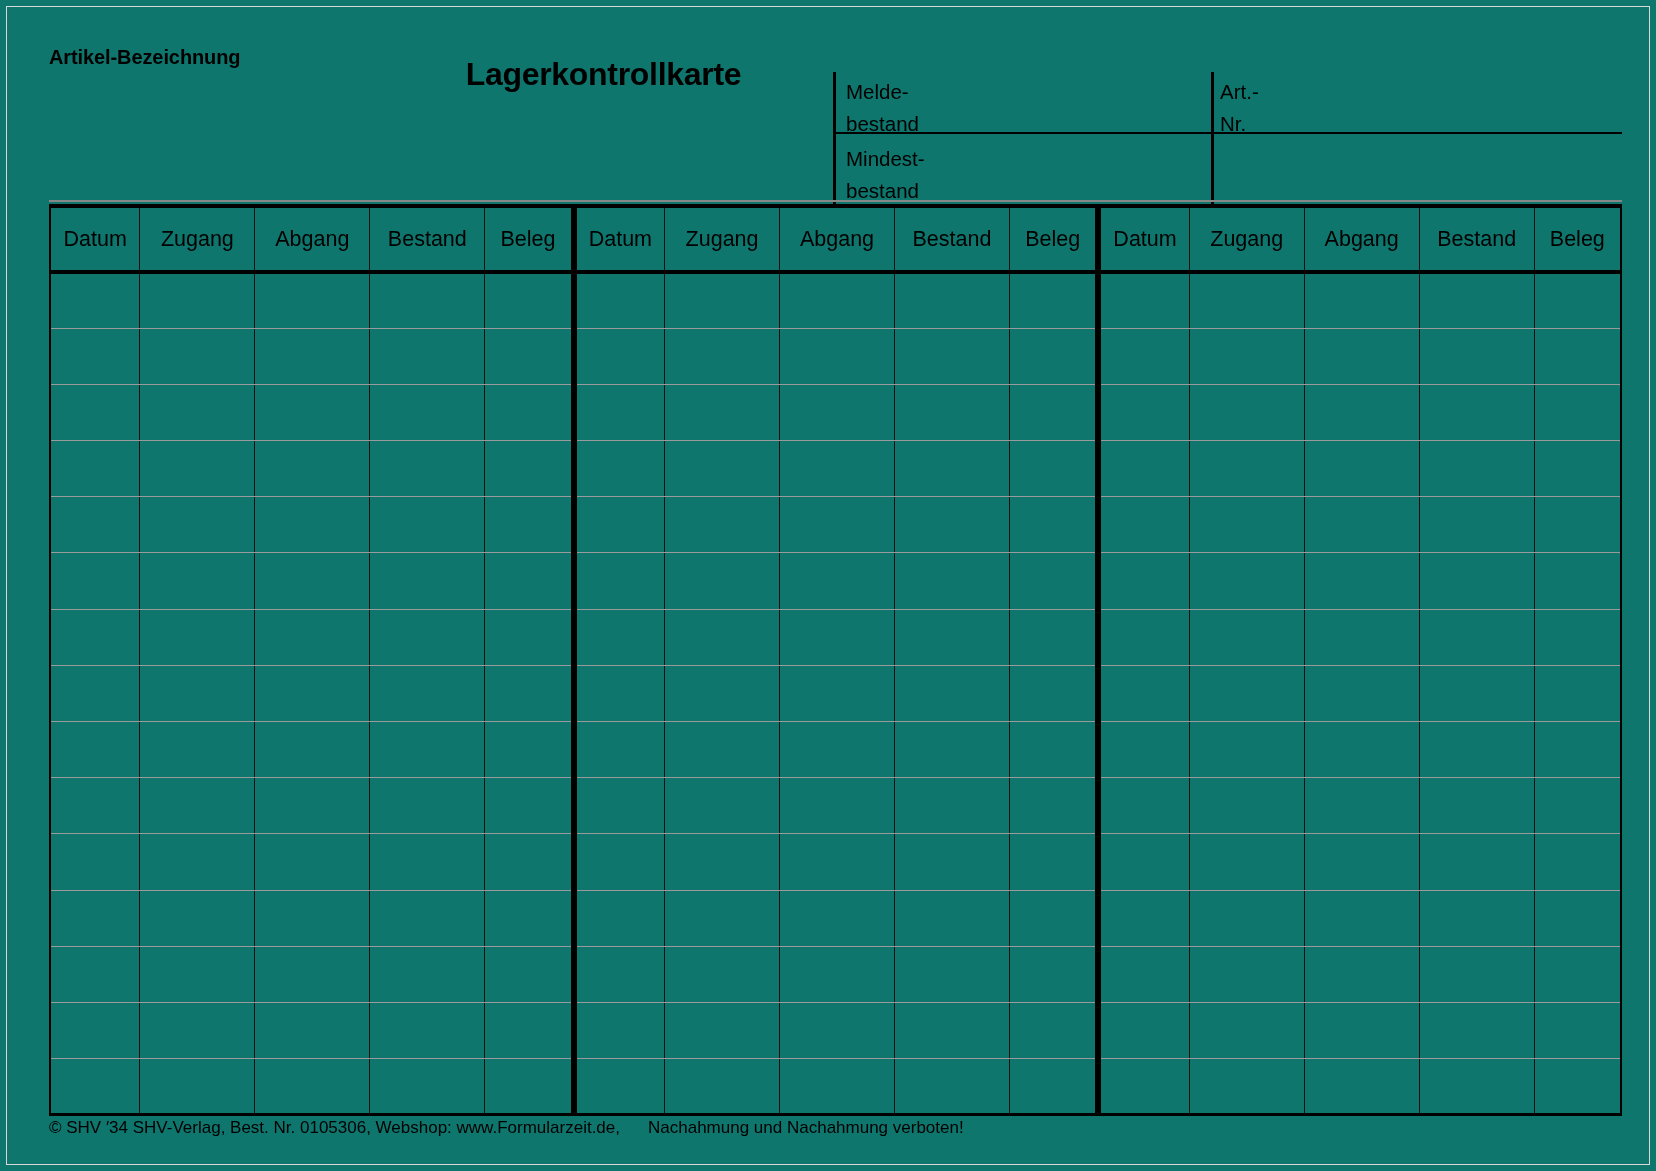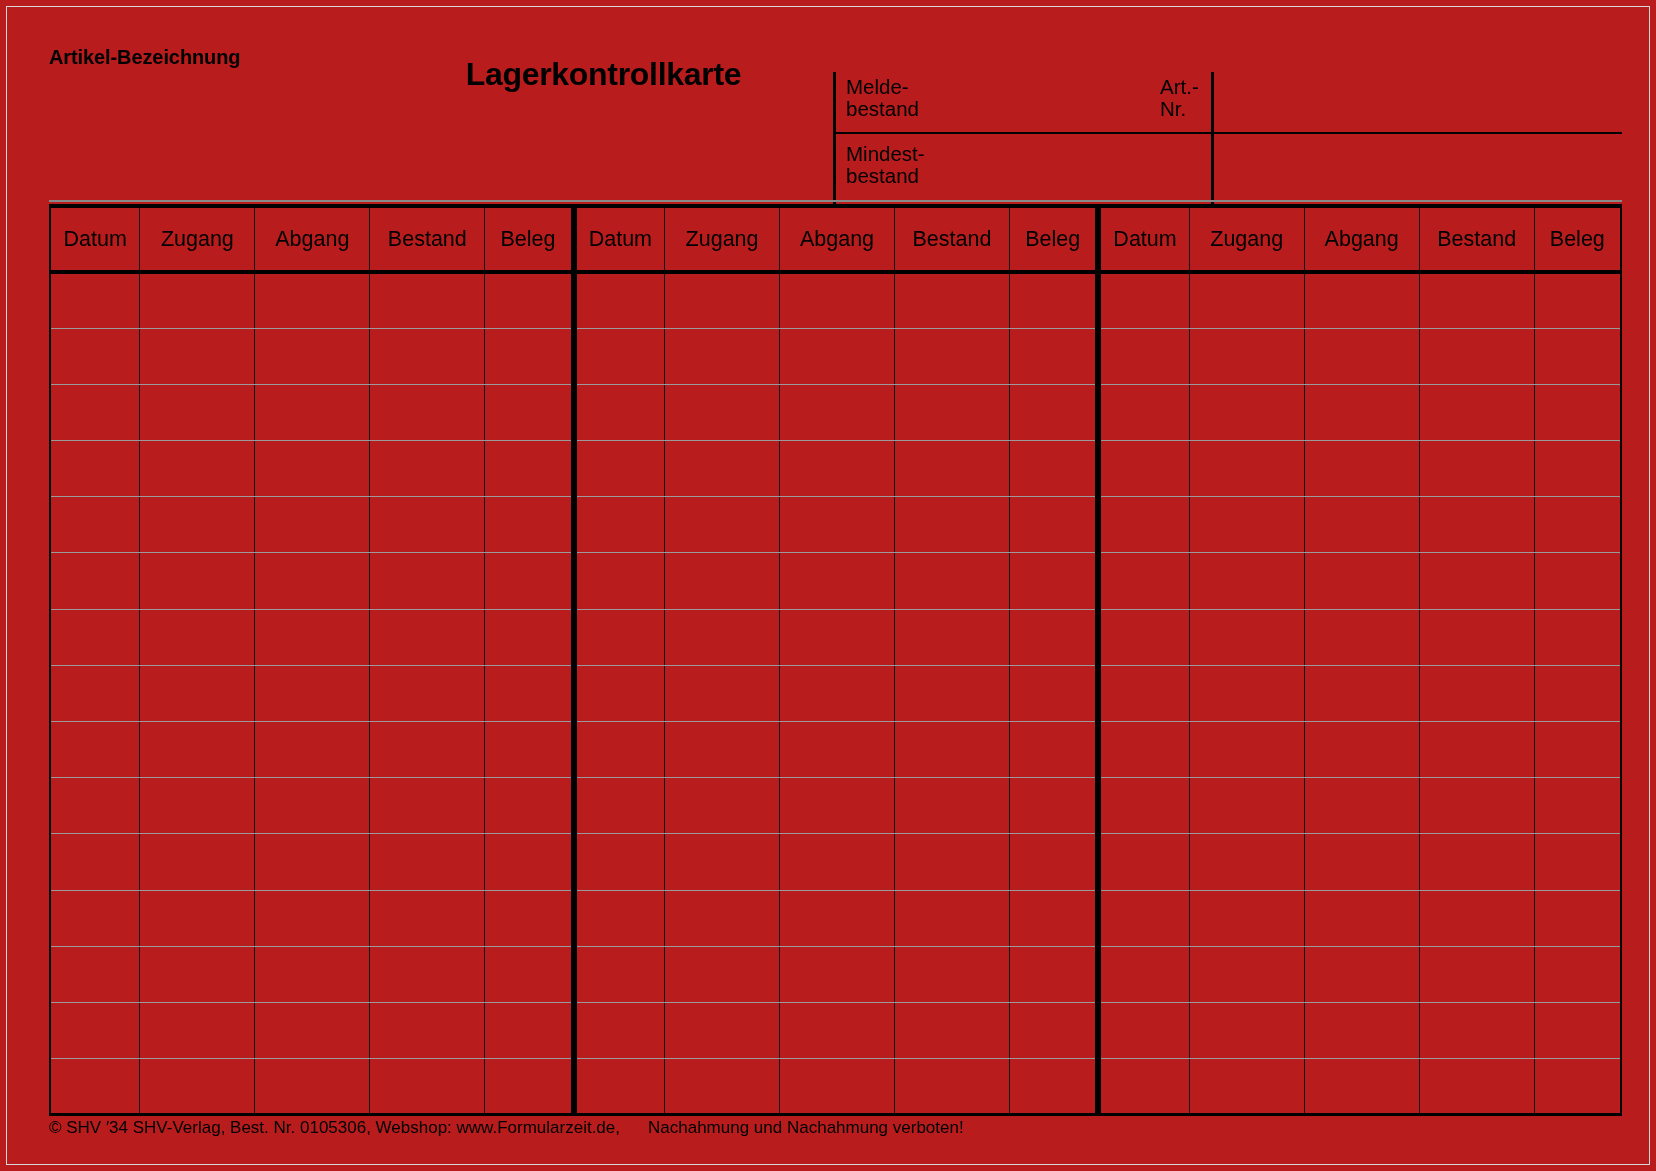--- a/index.html
+++ b/index.html
@@ -9,21 +9,21 @@
   }
   body {
     font-family: "Liberation Sans", sans-serif;
   }
 
   
   .page {
     position: relative;
     width: 1656px;
     height: 1171px;
-    background: #b91c1c;
+    background: #0f766e;
     box-sizing: border-box;
     overflow: hidden;
   }
   .page-border {
     position: absolute;
     left: 6px;
     top: 6px;
     width: 1644px;
     height: 1159px;
     border: 1px solid #d8d8d8;
@@ -68,21 +68,21 @@
     background: #000;
   }
   .h-rule {
     position: absolute;
     background: #000;
   }
 
   .box-label {
     position: absolute;
     font-size: 20.5px;
-    line-height: 22px;
+    line-height: 32px;
     color: #000;
     white-space: pre-line;
   }
 
   
   .double-rule {
     position: absolute;
     left: 33px;
     width: 1573px;
     top: 190px;
@@ -176,21 +176,21 @@
     <div class="form-title">Lagerkontrollkarte</div>
 
     <div class="v-rule" style="left:817px; top:62px; width:3px; height:136px;"></div>
     <div class="v-rule" style="left:1195px; top:62px; width:3px; height:136px;"></div>
     <div class="h-rule" style="left:817px; top:122px; width:789px; height:2px;"></div>
 
     <div class="box-label" style="left:830px; top:66px;">Melde-
 bestand</div>
     <div class="v-rule" style="left:830px; top:84px; width:0; height:0;"></div>
 
-    <div class="box-label" style="left:1144px; top:66px;">Art.-
+    <div class="box-label" style="left:1204px; top:66px;">Art.-
 Nr.</div>
     <div class="v-rule" style="left:1208px; top:84px; width:0; height:0;"></div>
 
     <div class="box-label" style="left:830px; top:133px;">Mindest-
 bestand</div>
     <div class="v-rule" style="left:830px; top:152px; width:0; height:0;"></div>
 
     <div class="double-rule">
       <div class="thin"></div>
       <div class="thick"></div>

